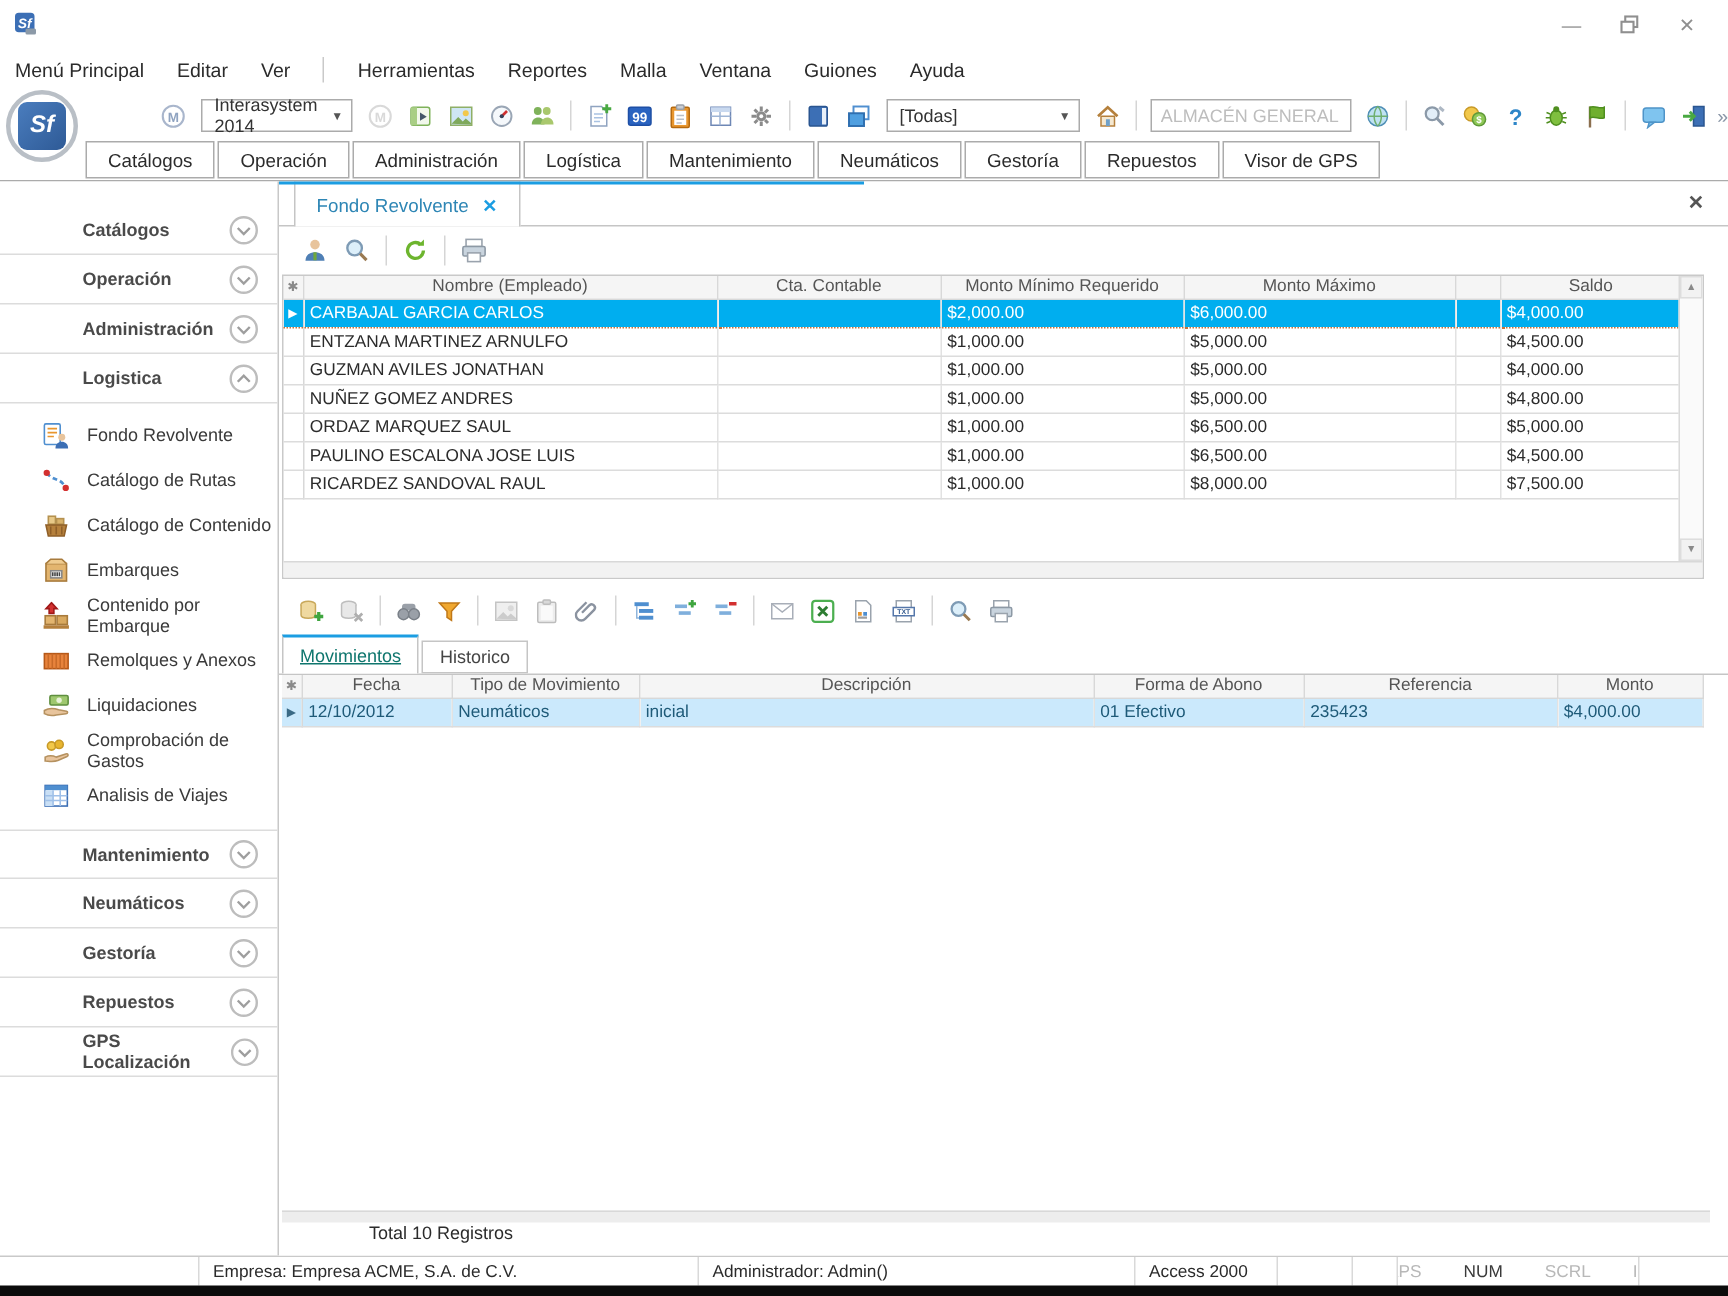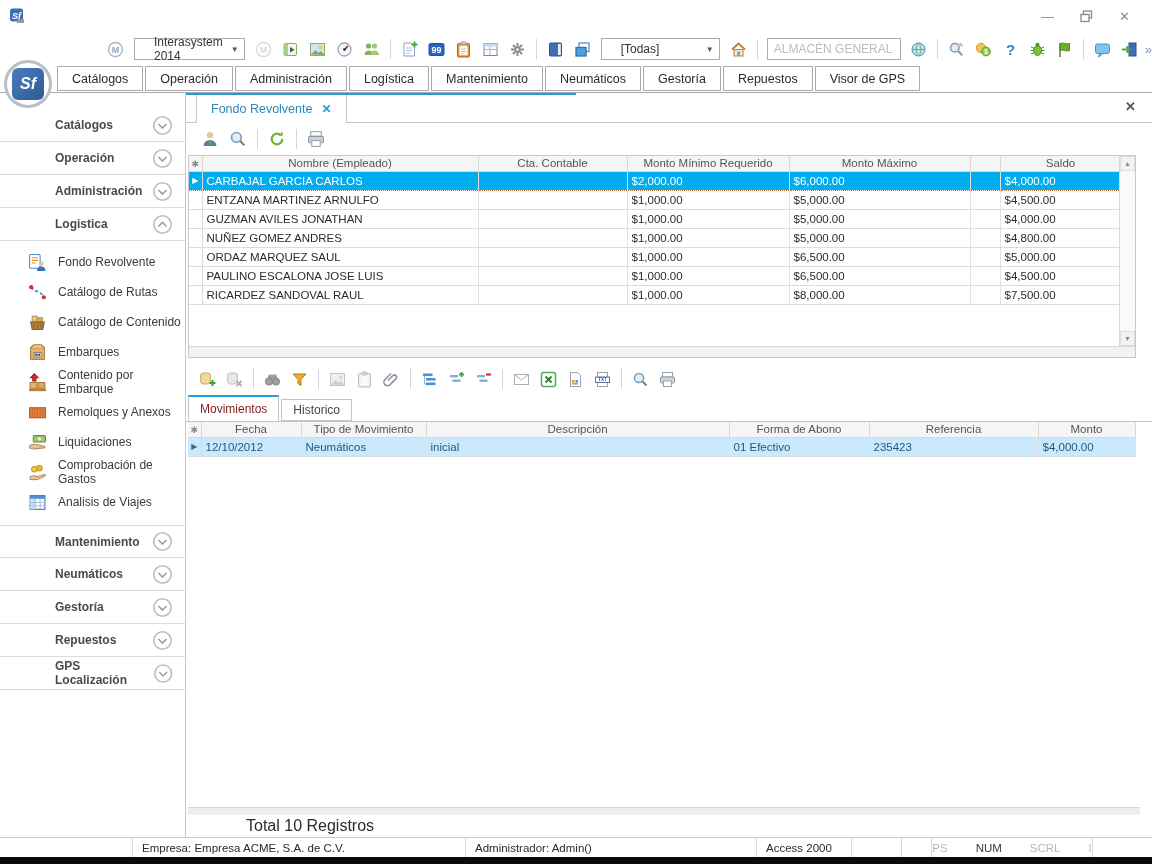--- a/index.html
+++ b/index.html
@@ -19,21 +19,21 @@
   .menu-item { font-size:13px; color:#2B2B2B; }
   .vsep-menu { width:1px; height:17px; background:#C9C9C9; }
 
   
   .toolbar1 { height:34px; display:flex; align-items:center; padding-left:102px; flex:0 0 auto; }
   .logo { position:absolute; left:4px; top:60px; width:48px; height:48px; border-radius:50%; background:#fff; border:3px solid #B9BFC6; display:flex; align-items:center; justify-content:center; z-index:30; }
   .logo-inner { width:32px; height:32px; border-radius:6px; background:linear-gradient(135deg,#4A7DBE,#2E5A96); color:#fff; font-style:italic; font-weight:bold; font-size:16px; display:flex; align-items:center; justify-content:center; }
   .tb-sep { width:1px; height:20px; background:#D5D5D5; margin:0 5px; flex:0 0 auto; }
   .ic { width:17px; height:17px; margin:0 5px; flex:0 0 auto; }
   .ic18 { width:18px; height:18px; }
-  .combo { display:flex; align-items:center; border:1px solid #ABABAB; height:22px; background:#fff; font-size:12px; color:#333; padding:0 5px 0 19px; margin:0 5px; }
+  .combo { display:flex; align-items:center; border:1px solid #ABABAB; height:22px; background:#fff; font-size:12px; color:#333; padding:0 5px 0 8px; margin:0 5px; }
   .combo .arr { margin-left:auto; color:#555; font-size:8px; padding-left:8px; }
   .combo-company { width:136px; }
   .combo-scope { width:176px; }
   .wh-input { border:1px solid #ABABAB; height:22px; width:134px; font-family:"Liberation Sans",sans-serif; font-size:12px; padding:0 6px; color:#333; margin:0 4px; }
   .wh-input::placeholder { color:#BDBDBD; }
   .more-chev { color:#8A97A8; font-size:13px; margin-left:2px; }
 
   
   .tabstrip { height:27px; display:flex; align-items:flex-end; padding-left:57px; border-bottom:1px solid #ABABAB; flex:0 0 auto; }
   .rtab { height:25px; border:1px solid #ABABAB; background:#fff; display:flex; align-items:center; padding:0 14px; font-size:12.5px; color:#2B2B2B; margin-right:2px; margin-bottom:1px; }
@@ -74,31 +74,31 @@
   td.num { }
   tr.sel td { background:#00AEEF; color:#fff; border-top:1px dotted #C87137; border-bottom:1px dotted #C87137; }
   tr.sel td.mark { color:#fff; font-size:8px; }
   .star-h { color:#8A8A8A; font-size:9px; }
   .vscroll { position:absolute; top:0; right:0; bottom:11px; width:16px; background:#FAFAFA; border-left:1px solid #DADADA; display:flex; flex-direction:column; justify-content:space-between; }
   .sb-btn { height:15px; background:#F2F2F2; border:1px solid #DDD; color:#8A8A8A; font-size:7px; display:flex; align-items:center; justify-content:center; }
   .hstrip { position:absolute; left:0; right:0; bottom:0; height:11px; background:#F2F2F2; border-top:1px solid #D8D8D8; }
 
   .dtabs { height:26px; margin-top:2px; display:flex; align-items:flex-end; padding-left:2px; border-bottom:1px solid #C5C5C5; flex:0 0 auto; }
   .dtab { display:flex; align-items:center; padding:0 11px; font-size:12px; border:1px solid #C5C5C5; background:#fff; }
-  .dtab.active { height:26px; border-bottom:none; border-top:2px solid #1B9DE2; color:#7f1d1d; }
+  .dtab.active { height:26px; border-bottom:none; border-top:2px solid #1B9DE2; color:#0f766e;text-decoration:underline; }
   .dtab.inactive { height:22px; color:#444; margin-left:2px; }
 
   .grid2-wrap { flex:1 1 auto; display:flex; flex-direction:column; min-height:0; }
   .g2 { width:947px; margin-left:2px; font-size:11.5px; }
   .g2 td { background:#CBE9FC; color:#1E5A78; }
   .g2 td.mark { color:#3A6A85; font-size:8px; }
   .g2-filler { flex:1 1 auto; }
   .g2-strip { height:8px; background:#EDEDED; border-top:1px solid #D8D8D8; margin:0 12px 0 2px; }
 
-  .total-row { height:22px; display:flex; align-items:center; padding-left:60px; font-size:16px; color:#2B2B2B; flex:0 0 auto; }
+  .total-row { height:22px; display:flex; align-items:flex-start; padding-left:60px; font-size:12px; color:#2B2B2B; flex:0 0 auto; }
 
   
   .statusbar { height:20px; border-top:1px solid #C9C9C9; display:flex; align-items:stretch; font-size:11.5px; color:#2B2B2B; flex:0 0 auto; background:#fff; }
   .sseg { border-right:1px solid #D9D9D9; display:flex; align-items:center; padding-left:9px; overflow:hidden; white-space:nowrap; }
   .sseg.blank0 { width:133px; }
   .sseg.s1 { width:333px; }
   .sseg.s2 { width:291px; }
   .sseg.s3 { width:95px; }
   .sseg.s4 { width:50px; }
   .sseg.s5 { width:30px; }
@@ -120,20 +120,32 @@
     <div class="win-btns">
       <span class="win-btn">—</span>
       <svg width="13" height="13" viewBox="0 0 13 13">
           <rect x="3.5" y="1" width="8" height="7" fill="none" stroke="#8F8F8F" stroke-width="1.4"></rect>
           <rect x="1" y="4.5" width="8" height="7" fill="#fff" stroke="#8F8F8F" stroke-width="1.4"></rect>
         </svg>
       <span class="win-btn">✕</span>
     </div>
   </div>
 
+  <div class="menubar">
+    <span class="menu-item">Menú Principal</span>
+    <span class="menu-item">Editar</span>
+    <span class="menu-item">Ver</span>
+    <span class="vsep-menu"></span>
+    <span class="menu-item">Herramientas</span>
+    <span class="menu-item">Reportes</span>
+    <span class="menu-item">Malla</span>
+    <span class="menu-item">Ventana</span>
+    <span class="menu-item">Guiones</span>
+    <span class="menu-item">Ayuda</span>
+  </div>
 
   <div class="toolbar1">
     <div class="logo">
         <div class="logo-inner">Sf</div>
       </div>
     <svg class="ic" viewBox="0 0 17 17">
         <circle cx="8.5" cy="8.5" r="7" fill="#fff" stroke="#A9B6CC" stroke-width="1.4"></circle>
         <text x="8.5" y="12" text-anchor="middle" font-size="9" font-weight="bold" fill="#8FA3C0">M</text>
       </svg>
     <div class="combo combo-company">

